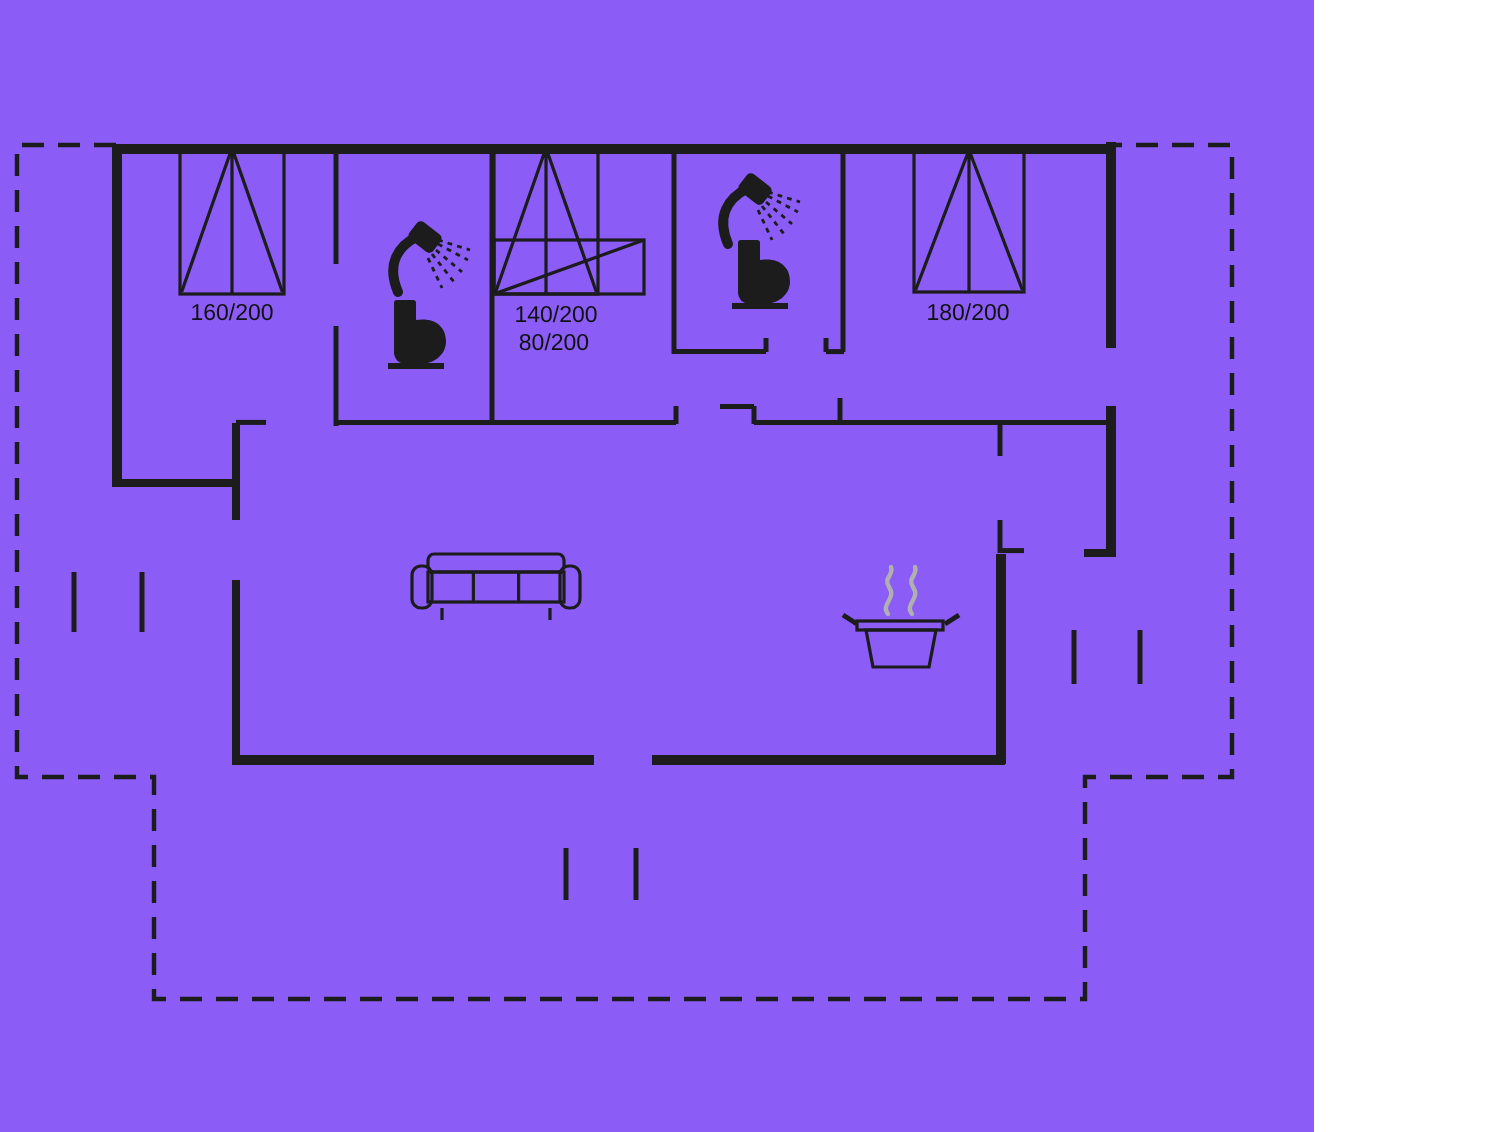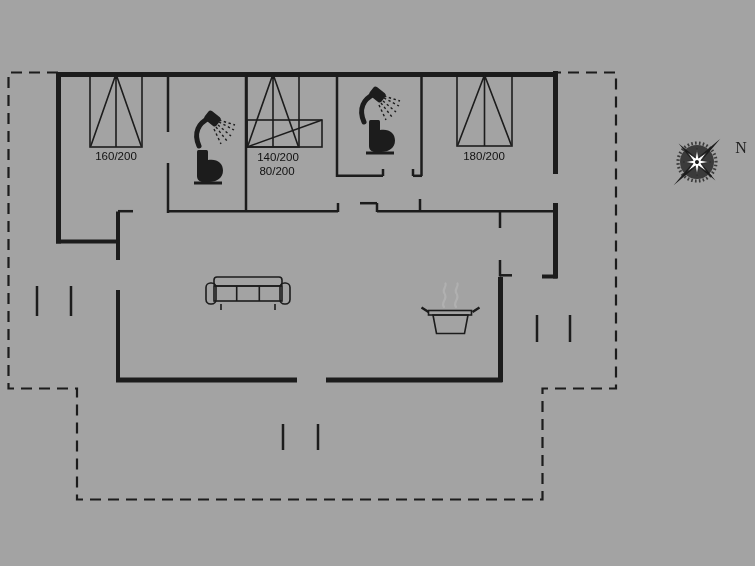--- a/index.html
+++ b/index.html
@@ -1,16 +1,16 @@
 <!DOCTYPE html>
 <html><head>
 <meta charset="utf-8">
 <style>
   html,body{margin:0;padding:0;background:#ffffff;}
-  .canvas{position:relative;width:755px;height:566px;background:#a3a3a3;overflow:hidden;}
+  .canvas{position:relative;width:657px;height:566px;background:#8b5cf6;overflow:hidden;}
   svg{display:block;}
   .ink{stroke:#1c1c1c;}
   .fill-ink{fill:#1c1c1c;}
   .nofill{fill:none;}
   .w5{stroke-width:5;}
   .w4{stroke-width:4;}
   .w25{stroke-width:2.5;}
   .w16{stroke-width:1.6;}
   .dashed{stroke-width:2.2;stroke-dasharray:11 7;}
   .spray{stroke-width:1.4;stroke-dasharray:2.4 2.6;}

